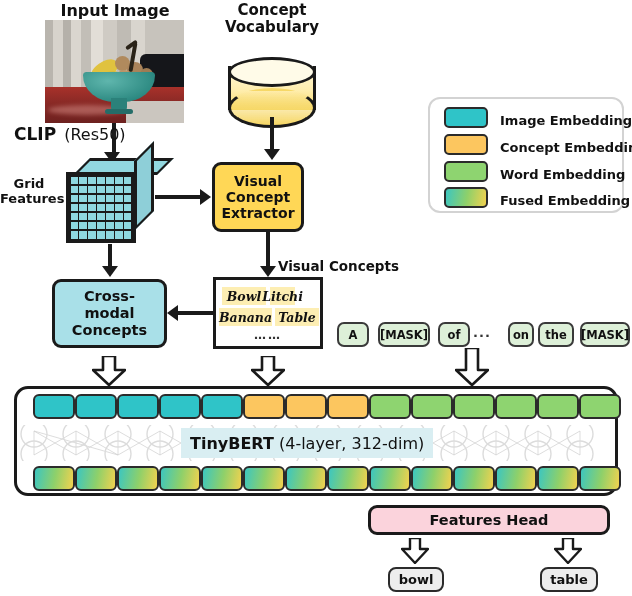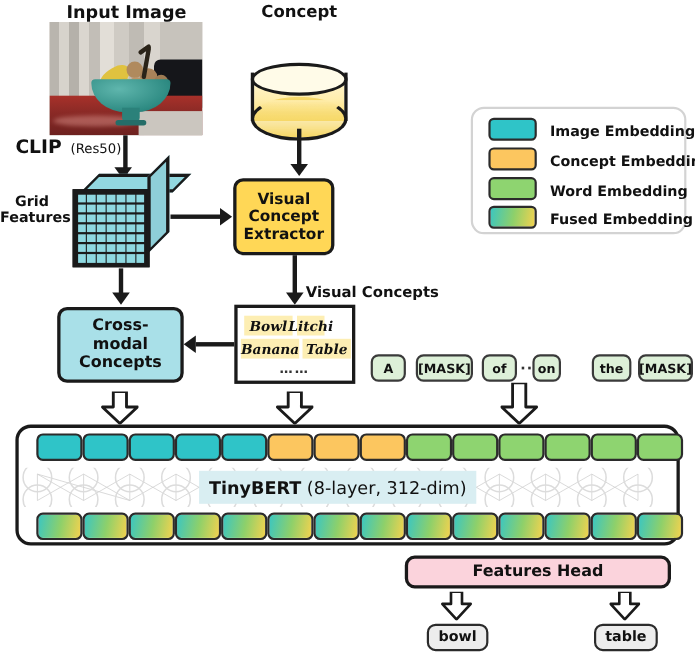--- a/index.html
+++ b/index.html
@@ -147,25 +147,26 @@
   <div class="foot2"></div>
   <div class="stem"></div>
   <div class="stem2"></div>
 </div>
 
 <div class="ar" style="left:112px;top:123px;width:4px;height:36px;"></div>
 <div class="arhead-d" style="left:104px;top:152px;"></div>
 
 <div class="abs" style="left:14px;top:124px;">
   <span style="font-size:17px;font-weight:bold;color:#111;">CLIP</span>
-  <span style="font-size:12px;color:#111;margin-left:3px;">(Res50)</span>
+  <span style="font-size:16px;color:#111;margin-left:3px;">(Res50)</span>
 </div>
 
 <div class="abs lbl" style="left:212px;top:2px;width:120px;font-size:15px;">
   <div>Concept</div>
+  <div>Vocabulary</div>
 </div>
 <div class="abs" id="cyl">
   <div class="body"></div>
   <div class="bot"></div>
   <div class="top"></div>
 </div>
 <div class="ar" style="left:270px;top:117px;width:4px;height:36px;"></div>
 <div class="arhead-d" style="left:264px;top:149px;"></div>
 
 <div class="abs lbl" style="left:0px;top:177px;width:58px;font-size:13px;">
@@ -262,21 +263,21 @@
   <div class="chip" style="left:54px;top:7px;width:25px;height:18px;">Litchi</div>
   <div class="chip" style="left:3px;top:28px;width:53px;height:18px;">Banana</div>
   <div class="chip" style="left:59px;top:28px;width:44px;height:18px;">Table</div>
   <div class="dots" style="top:48px;">……</div>
 </div>
 
 <div class="tok" style="left:337px;top:322px;width:32px;height:25px;">A</div>
 <div class="tok" style="left:378px;top:322px;width:52px;height:25px;">[MASK]</div>
 <div class="tok" style="left:438px;top:322px;width:32px;height:25px;">of</div>
 <div class="tokdots" style="left:473px;top:328px;">···</div>
-<div class="tok" style="left:484px;top:322px;width:26px;height:25px;">on</div>
+<div class="tok" style="left:508px;top:322px;width:26px;height:25px;">on</div>
 <div class="tok" style="left:538px;top:322px;width:36px;height:25px;">the</div>
 <div class="tok" style="left:580px;top:322px;width:50px;height:25px;">[MASK]</div>
 
 <div class="hollow" style="left:92px;top:356px;">
   <svg width="34" height="30" viewBox="0 0 34 30">
     <polygon points="11,0 23,0 23,14 33,14 17,29 1,14 11,14" fill="#ffffff" stroke="#1a1a1a" stroke-width="2.6" stroke-linejoin="round"></polygon>
   </svg>
 </div>
 <div class="hollow" style="left:251px;top:356px;">
   <svg width="34" height="30" viewBox="0 0 34 30">
@@ -344,21 +345,21 @@
         <ellipse cx="392" cy="29" rx="13" ry="13"></ellipse>
       <ellipse cx="434" cy="29" rx="13" ry="13"></ellipse>
         <ellipse cx="476" cy="29" rx="13" ry="13"></ellipse>
       <ellipse cx="518" cy="29" rx="13" ry="13"></ellipse>
         <ellipse cx="560" cy="29" rx="13" ry="13"></ellipse>
     </g>
   </svg>
 </div>
 
 <div class="abs" id="tblabel">
-  <b>TinyBERT</b>&nbsp;<span>(8-layer, 312-dim)</span>
+  <b>TinyBERT</b>&nbsp;<span>(4-layer, 312-dim)</span>
 </div>
 
 <div class="emb" style="left:33px;top:466px;width:42px;background:linear-gradient(100deg,#3cc6c0 0%,#8ed06a 52%,#f2d24f 100%);"></div>
 <div class="emb" style="left:75px;top:466px;width:42px;background:linear-gradient(100deg,#3cc6c0 0%,#8ed06a 52%,#f2d24f 100%);"></div>
 <div class="emb" style="left:117px;top:466px;width:42px;background:linear-gradient(100deg,#3cc6c0 0%,#8ed06a 52%,#f2d24f 100%);"></div>
 <div class="emb" style="left:159px;top:466px;width:42px;background:linear-gradient(100deg,#3cc6c0 0%,#8ed06a 52%,#f2d24f 100%);"></div>
 <div class="emb" style="left:201px;top:466px;width:42px;background:linear-gradient(100deg,#3cc6c0 0%,#8ed06a 52%,#f2d24f 100%);"></div>
 <div class="emb" style="left:243px;top:466px;width:42px;background:linear-gradient(100deg,#3cc6c0 0%,#8ed06a 52%,#f2d24f 100%);"></div>
 <div class="emb" style="left:285px;top:466px;width:42px;background:linear-gradient(100deg,#3cc6c0 0%,#8ed06a 52%,#f2d24f 100%);"></div>
 <div class="emb" style="left:327px;top:466px;width:42px;background:linear-gradient(100deg,#3cc6c0 0%,#8ed06a 52%,#f2d24f 100%);"></div>

